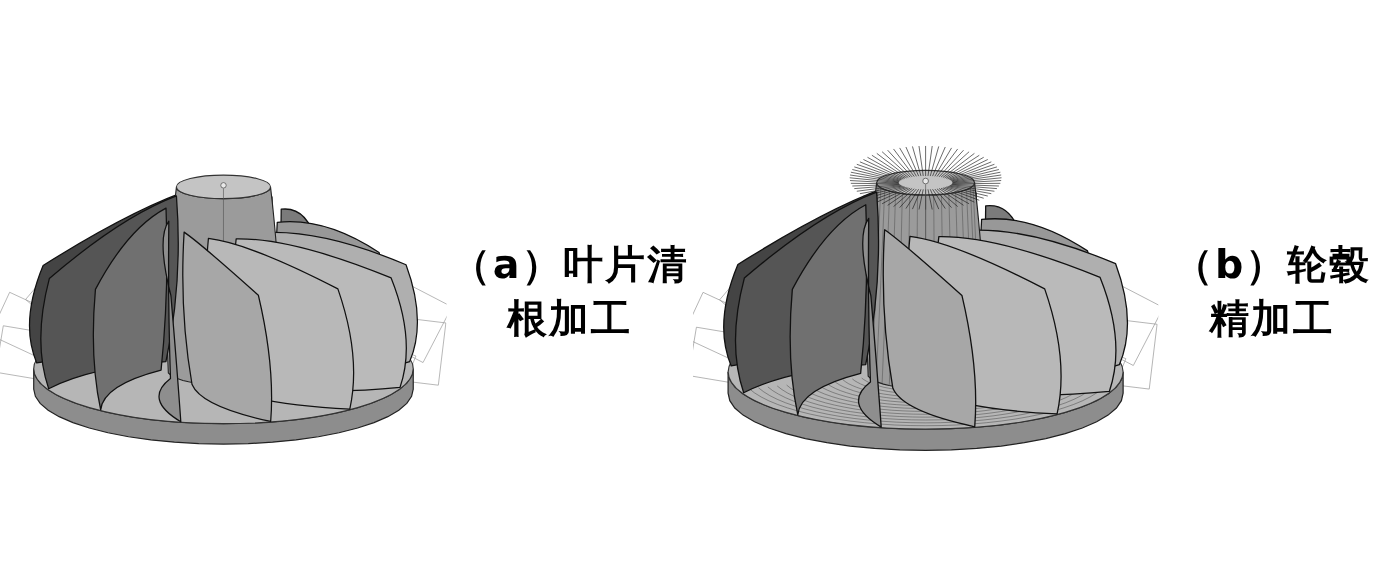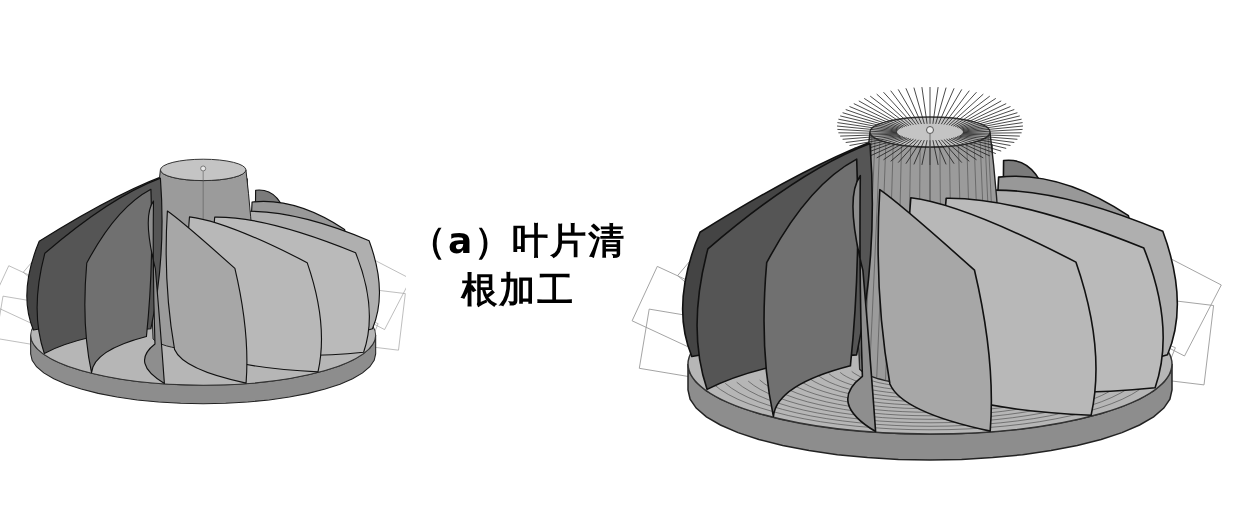--- a/index.html
+++ b/index.html
@@ -198,15 +198,16 @@
         <line x1="317.9" y1="85.3" x2="377.6" y2="76.6" stroke="#1c1c1c" stroke-width="0.8"></line>
         <line x1="285" y1="88" x2="285" y2="310" stroke="#555" stroke-width="1" opacity="0.8"></line>
         <circle cx="285" cy="84" r="3.5" fill="#e8e8e8" stroke="#555" stroke-width="1"></circle>
         <path d="M 510.1,341.8 Q 530.7,281.9 498.8,202.1 Q 373.6,151.1 301.2,152.2 Q 290.1,249.5 319.1,338.9 Q 406.6,352.1 510.1,341.8 Z" fill="#bababa" stroke="#111111" stroke-width="1.6" stroke-linejoin="round"></path>
         <path d="M 62.1,343.4 Q 41.6,283.2 62.9,202.9 Q 154.4,124.2 225.0,97.5 Q 233.4,207.2 211.6,308.9 Q 115.8,315.8 62.1,343.4 Z" fill="#555555" stroke="#111111" stroke-width="1.6" stroke-linejoin="round"></path>
         <path d="M 446.1,369.3 Q 460.9,302.7 430.9,216.1 Q 318.3,158.0 265.8,151.8 Q 256.1,250.4 281.6,341.1 Q 337.9,364.6 446.1,369.3 Z" fill="#b8b8b8" stroke="#111111" stroke-width="1.6" stroke-linejoin="round"></path>
         <path d="M 128.4,370.4 Q 114.0,303.6 121.7,216.7 Q 162.9,138.9 211.7,113.1 Q 215.8,220.4 205.4,319.8 Q 131.6,338.8 128.4,370.4 Z" fill="#707070" stroke="#111111" stroke-width="1.6" stroke-linejoin="round"></path>
         <path d="M 345.2,385.1 Q 350.8,314.6 329.5,224.2 Q 255.5,157.9 234.8,143.7 Q 228.6,244.8 244.9,338.0 Q 257.0,366.3 345.2,385.1 Z" fill="#a7a7a7" stroke="#111111" stroke-width="1.6" stroke-linejoin="round"></path>
         <path d="M 230.6,385.5 Q 225.6,314.9 217.9,224.4 Q 199.4,151.1 215.3,129.7 Q 214.1,234.0 217.4,330.3 Q 182.6,357.0 230.6,385.5 Z" fill="#8e8e8e" stroke="#111111" stroke-width="1.6" stroke-linejoin="round"></path>
       </svg>
+    <figcaption>（b）轮毂精加工</figcaption>
   </figure>
 
 </div>
 
 </body></html>

